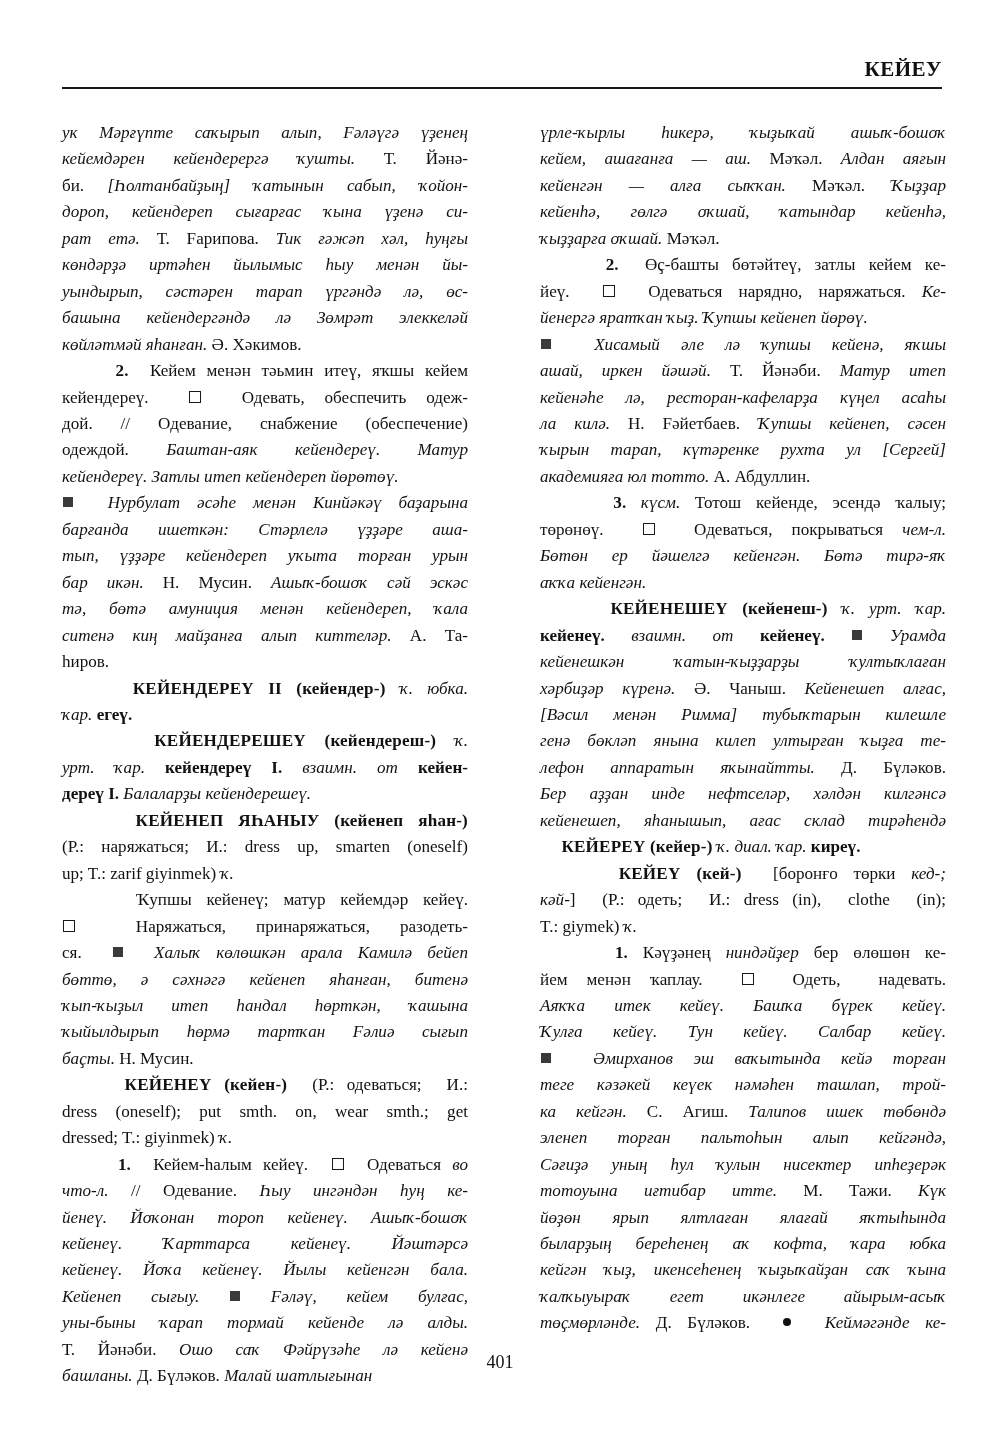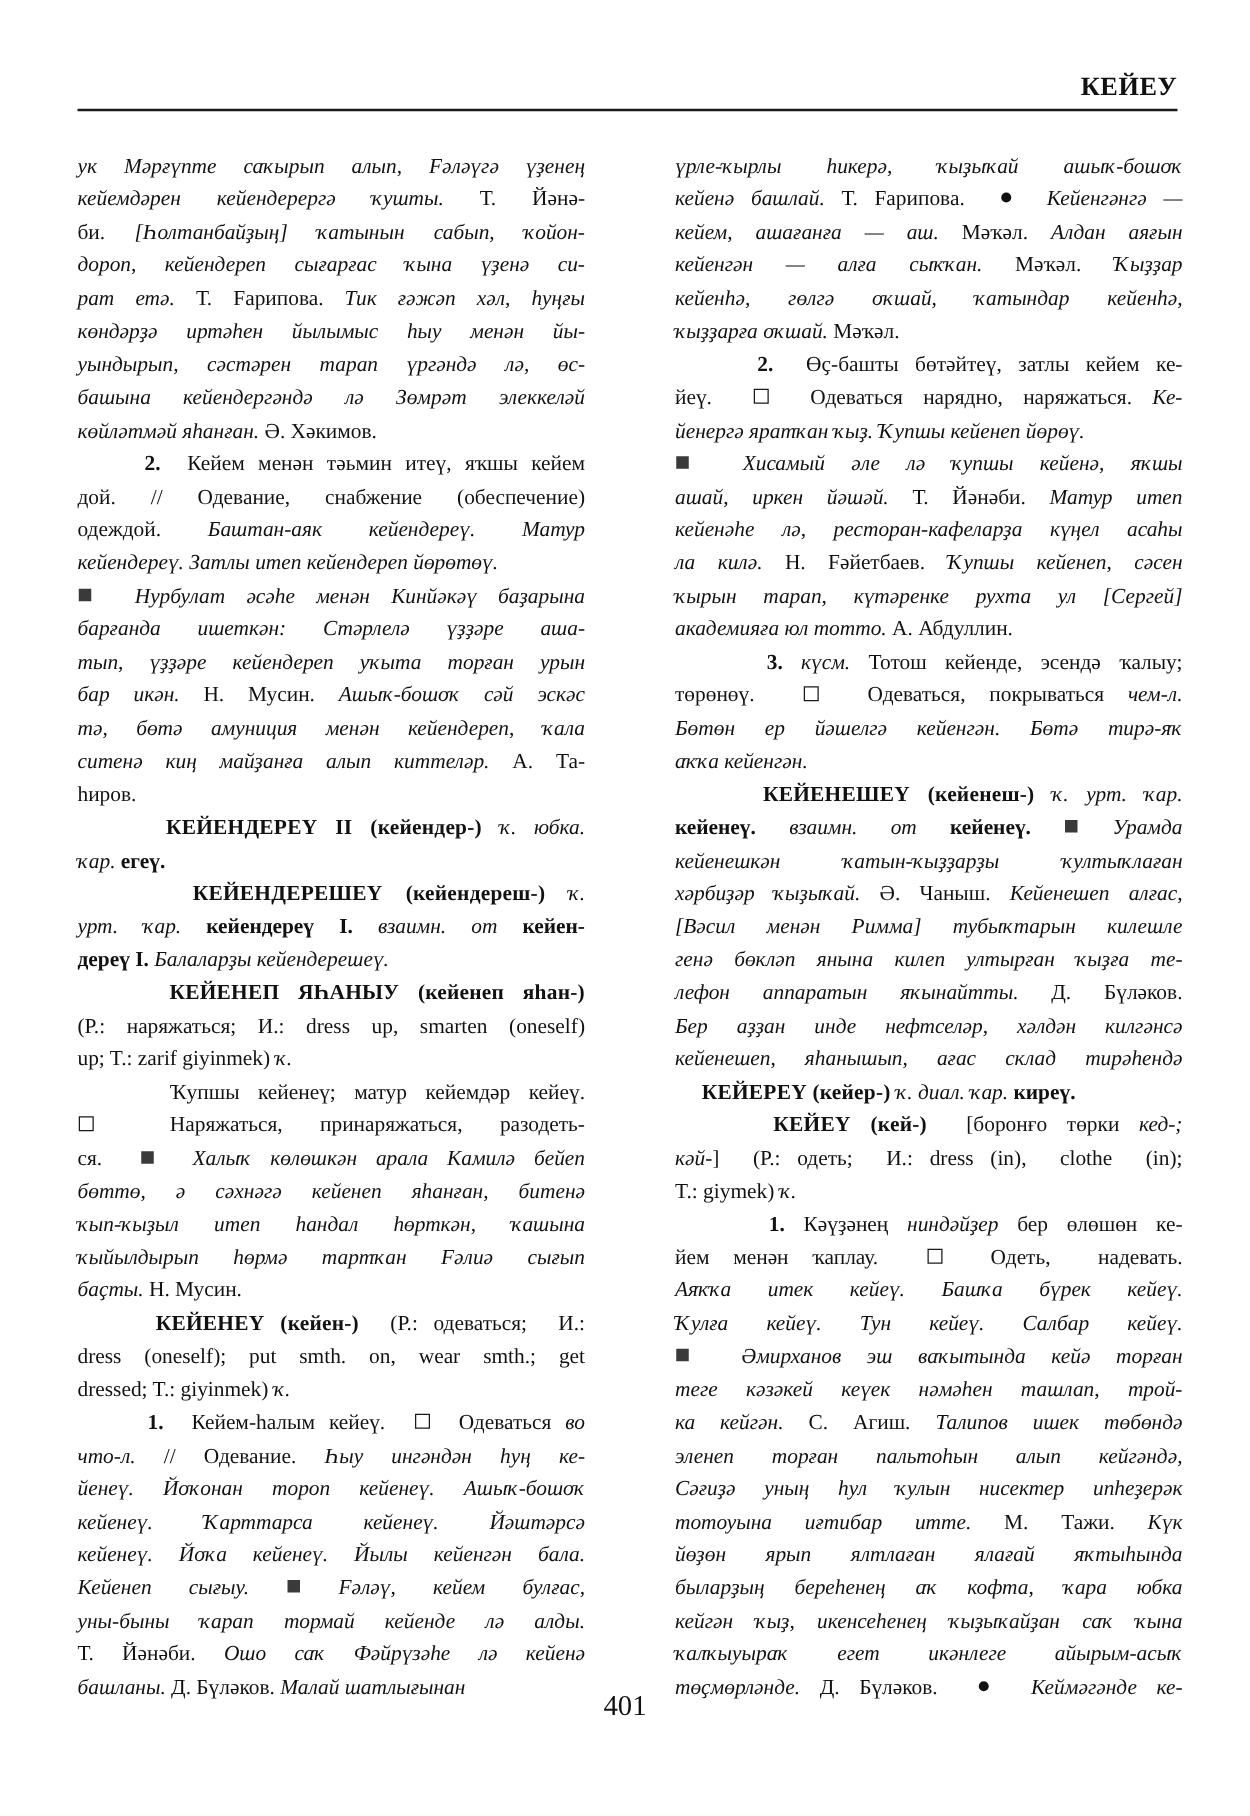--- a/index.html
+++ b/index.html
@@ -110,21 +110,21 @@
     margin: 0 2px;
   }
 
   
   .folio {
     position: absolute;
     left: 0;
     right: 0;
     top: 1352px;
     text-align: center;
-    font-size: 23px;
+    font-size: 18px;
     font-family: "Liberation Serif", "DejaVu Serif", serif;
   }
 </style>
 </head>
 <body>
 
 <div class="page">
 
   <div class="runhead">
     <div class="runhead-title">КЕЙЕУ</div>
@@ -136,20 +136,21 @@
         <div class="ln"><span class="i">ук Мәрғүпте саҡырып алып, Fәләүгә үҙенең</span></div>
         <div class="ln"><span class="i">кейемдәрен кейендерергә ҡушты. </span><span class="r">Т. Йәнә-</span></div>
         <div class="ln"><span class="r">би. </span><span class="i">[Һолтанбайҙың] ҡатынын сабып, ҡойон-</span></div>
         <div class="ln"><span class="i">дороп, кейендереп сығарғас ҡына үҙенә си-</span></div>
         <div class="ln"><span class="i">рат етә. </span><span class="r">Т. Fарипова. </span><span class="i">Тик ғәжәп хәл, һуңғы</span></div>
         <div class="ln"><span class="i">көндәрҙә иртәһен йылымыс һыу менән йы-</span></div>
         <div class="ln"><span class="i">уындырып, сәстәрен тарап үргәндә лә, өс-</span></div>
         <div class="ln"><span class="i">башына кейендергәндә лә Зөмрәт элеккеләй</span></div>
         <div class="ln flush"><span class="i">көйләтмәй яһанған. </span><span class="r">Ә. Хәкимов.</span></div>
         <div class="ln"><span class="r">     </span><span class="b">2.</span><span class="r">  Кейем менән тәьмин итеү, яҡшы кейем</span></div>
+        <div class="ln"><span class="r">кейендереү.  </span><span class="openbox"></span><span class="r">  Одевать, обеспечить одеж-</span></div>
         <div class="ln"><span class="r">дой. // Одевание, снабжение (обеспечение)</span></div>
         <div class="ln"><span class="r">одеждой. </span><span class="i">Баштан-аяк кейендереү. Матур</span></div>
         <div class="ln flush"><span class="i">кейендереү. Затлы итеп кейендереп йөрөтөү.</span></div>
         <div class="ln"><span class="sq"></span><span class="i">  Нурбулат әсәһе менән Кинйәкәү баҙарына</span></div>
         <div class="ln"><span class="i">барғанда ишеткән: Стәрлелә үҙҙәре аша-</span></div>
         <div class="ln"><span class="i">тып, үҙҙәре кейендереп уҡыта торған урын</span></div>
         <div class="ln"><span class="i">бар икән. </span><span class="r">Н. Мусин. </span><span class="i">Ашыҡ-бошоҡ сәй эскәс</span></div>
         <div class="ln"><span class="i">тә, бөтә амуниция менән кейендереп, ҡала</span></div>
         <div class="ln"><span class="i">ситенә киң майҙанға алып киттеләр. </span><span class="r">А. Та-</span></div>
         <div class="ln flush"><span class="r">һиров.</span></div>
@@ -176,42 +177,41 @@
         <div class="ln"><span class="i">йенеү. Йоҡонан тороп кейенеү. Ашыҡ-бошоҡ</span></div>
         <div class="ln"><span class="i">кейенеү. Ҡарттарса кейенеү. Йәштәрсә</span></div>
         <div class="ln"><span class="i">кейенеү. Йоҡа кейенеү. Йылы кейенгән бала.</span></div>
         <div class="ln"><span class="i">Кейенеп сығыу. </span><span class="sq"></span><span class="i"> Fәләү, кейем булғас,</span></div>
         <div class="ln"><span class="i">уны-быны ҡарап тормай кейенде лә алды.</span></div>
         <div class="ln"><span class="r">Т. Йәнәби. </span><span class="i">Ошо саҡ Фәйрүзәһе лә кейенә</span></div>
         <div class="ln flush"><span class="i">башланы. </span><span class="r">Д. Бүләков. </span><span class="i">Малай шатлығынан</span></div>
       </div>
     <div class="col" id="col-right">
         <div class="ln"><span class="i">үрле-ҡырлы һикерә, ҡыҙыҡай ашыҡ-бошоҡ</span></div>
-        <div class="ln"><span class="i">кейенә башлай. </span><span class="r">Т. Fарипова.  </span><span class="dot"></span><span class="i">  Кейенгәнгә —</span></div>
         <div class="ln"><span class="i">кейем, ашағанға — аш. </span><span class="r">Мәҡәл. </span><span class="i">Алдан аяғын</span></div>
         <div class="ln"><span class="i">кейенгән — алға сыҡҡан. </span><span class="r">Мәҡәл. </span><span class="i">Ҡыҙҙар</span></div>
         <div class="ln"><span class="i">кейенһә, гөлгә оҡшай, ҡатындар кейенһә,</span></div>
         <div class="ln flush"><span class="i">ҡыҙҙарға оҡшай. </span><span class="r">Мәҡәл.</span></div>
         <div class="ln"><span class="r">     </span><span class="b">2.</span><span class="r">  Өҫ-башты бөтәйтеү, затлы кейем ке-</span></div>
         <div class="ln"><span class="r">йеү.  </span><span class="openbox"></span><span class="r">  Одеваться нарядно, наряжаться. </span><span class="i">Ке-</span></div>
         <div class="ln flush"><span class="i">йенергә яратҡан ҡыҙ. Ҡупшы кейенеп йөрөү.</span></div>
         <div class="ln"><span class="sq"></span><span class="i">  Хисамый әле лә ҡупшы кейенә, яҡшы</span></div>
         <div class="ln"><span class="i">ашай, иркен йәшәй. </span><span class="r">Т. Йәнәби. </span><span class="i">Матур итеп</span></div>
         <div class="ln"><span class="i">кейенәһе лә, ресторан-кафеларҙа күңел асаһы</span></div>
         <div class="ln"><span class="i">ла килә. </span><span class="r">Н. Fәйетбаев. </span><span class="i">Ҡупшы кейенеп, сәсен</span></div>
         <div class="ln"><span class="i">ҡырын тарап, күтәренке рухта ул [Сергей]</span></div>
         <div class="ln flush"><span class="i">академияға юл тотто. </span><span class="r">А. Абдуллин.</span></div>
         <div class="ln"><span class="r">     </span><span class="b">3.</span><span class="r"> </span><span class="i">күсм.</span><span class="r"> Тотош кейенде, эсендә ҡалыу;</span></div>
         <div class="ln"><span class="r">төрөнөү.  </span><span class="openbox"></span><span class="r">  Одеваться, покрываться </span><span class="i">чем-л.</span></div>
         <div class="ln"><span class="i">Бөтөн ер йәшелгә кейенгән. Бөтә тирә-яҡ</span></div>
         <div class="ln flush"><span class="i">аҡҡа кейенгән.</span></div>
         <div class="ln"><span class="r">     </span><span class="hw">КЕЙЕНЕШЕҮ (кейенеш-)</span><span class="i"> ҡ. урт. ҡар.</span></div>
         <div class="ln"><span class="b">кейенеү. </span><span class="i">взаимн. от </span><span class="b">кейенеү. </span><span class="sq"></span><span class="i"> Урамда</span></div>
         <div class="ln"><span class="i">кейенешкән ҡатын-ҡыҙҙарҙы ҡултыҡлаған</span></div>
-        <div class="ln"><span class="i">хәрбиҙәр ҡыҙыҡай. </span><span class="r">Ә. Чаныш. </span><span class="i">Кейенешеп алғас,</span></div>
+        <div class="ln"><span class="i">хәрбиҙәр күренә. </span><span class="r">Ә. Чаныш. </span><span class="i">Кейенешеп алғас,</span></div>
         <div class="ln"><span class="i">[Вәсил менән Римма] тубыҡтарын килешле</span></div>
         <div class="ln"><span class="i">генә бөкләп янына килеп ултырған ҡыҙға те-</span></div>
         <div class="ln"><span class="i">лефон аппаратын яҡынайтты. </span><span class="r">Д. Бүләков.</span></div>
         <div class="ln"><span class="i">Бер аҙҙан инде нефтселәр, хәлдән килгәнсә</span></div>
         <div class="ln"><span class="i">кейенешеп, яһанышып, ағас склад тирәһендә</span></div>
         <div class="ln flush"><span class="r">     </span><span class="hw">КЕЙЕРЕҮ (кейер-)</span><span class="i"> ҡ. диал. ҡар. </span><span class="b">киреү.</span></div>
         <div class="ln"><span class="r">     </span><span class="hw">КЕЙЕҮ (кей-)</span><span class="r">  [боронғо төрки </span><span class="i">кед-;</span></div>
         <div class="ln"><span class="i">кәй-</span><span class="r">]  (Р.: одеть;  И.: dress (in),  clothe  (in);</span></div>
         <div class="ln flush"><span class="r">T.: giymek) </span><span class="i">ҡ.</span></div>
         <div class="ln"><span class="r">     </span><span class="b">1.</span><span class="r"> Кәүҙәнең </span><span class="i">ниндәйҙер</span><span class="r"> бер өлөшөн ке-</span></div>

